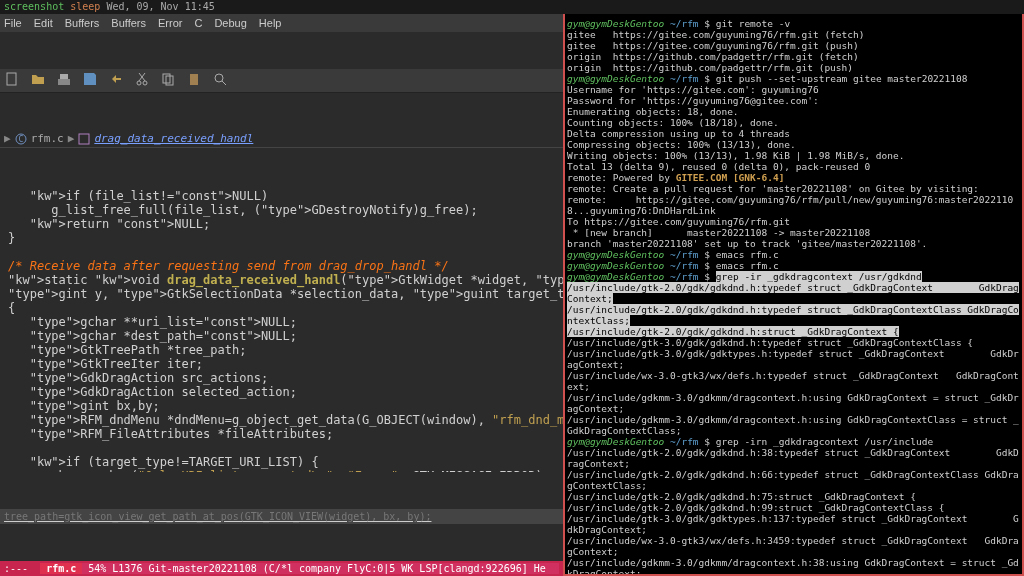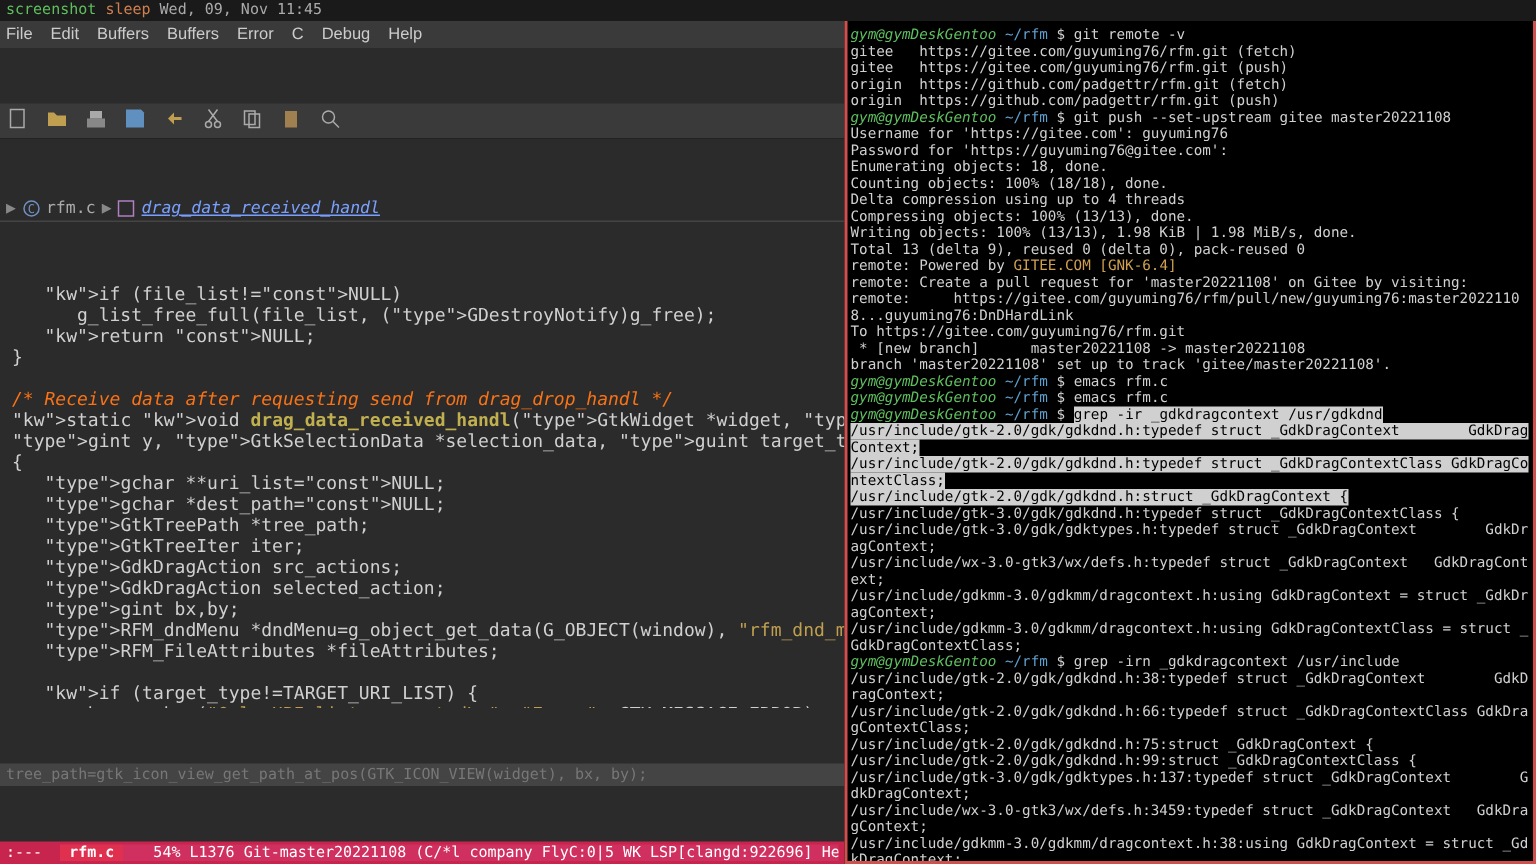--- a/index.html
+++ b/index.html
@@ -74,50 +74,51 @@
   }
   .func-def { color: #c0b050; font-weight: bold; }
   .str { color: #c0a050; }
   .comment { color: #f97316; font-style: italic; }
   
   .modeline1 {
     height: 15px; background: #444;
     color: #ccc; font-size: 10px;
     display: flex; align-items: center;
     padding: 0 4px;
+    text-decoration: underline;
   }
   .modeline2 {
     height: 15px; background: #c7254e;
     color: #fff; font-size: 10px;
     display: flex; align-items: center;
     padding: 0 4px;
   }
   .modeline2 .file { background: #e03050; padding: 0 6px; font-weight: bold; }
-  .modeline2 .rest { background: #d03060; padding: 0 20px; flex: 1; white-space: nowrap; overflow: hidden; }
+  .modeline2 .rest { background: #d03060; padding: 0 6px; flex: 1; white-space: nowrap; overflow: hidden; }
   
   
   .right {
     flex: 1; height: 576px;
     background: #000;
     border: 2px solid #d05050;
     padding-top: 14px;
     overflow: hidden;
   }
   .term {
     padding: 2px; color: #d0d0d0;
     font-size: 9.5px; line-height: 11px;
     white-space: pre-wrap;
     word-break: break-all;
   }
   .prompt-user { color: #5fbf5f; font-style: italic; }
   .prompt-path { color: #5fa0d0; }
   .prompt-sym { color: #d0d0d0; }
   .term-cmd { color: #d0d0d0; margin-top: 48px; }
   .highlight-line { background: #d0d0d0; color: #000; display: inline; }
-  .gitee-link { color: #d0a050; font-weight: normal; }
+  .gitee-link { color: #d0a050; font-weight: bold; }
 </style>
 </head>
 <body>
 
 <div class="topbar">
   <div class="topbar-right">
     <span class="sc">screenshot</span>
     <span class="sl">sleep</span>
     <span>Wed, 09, Nov  11:45</span>
   </div>

